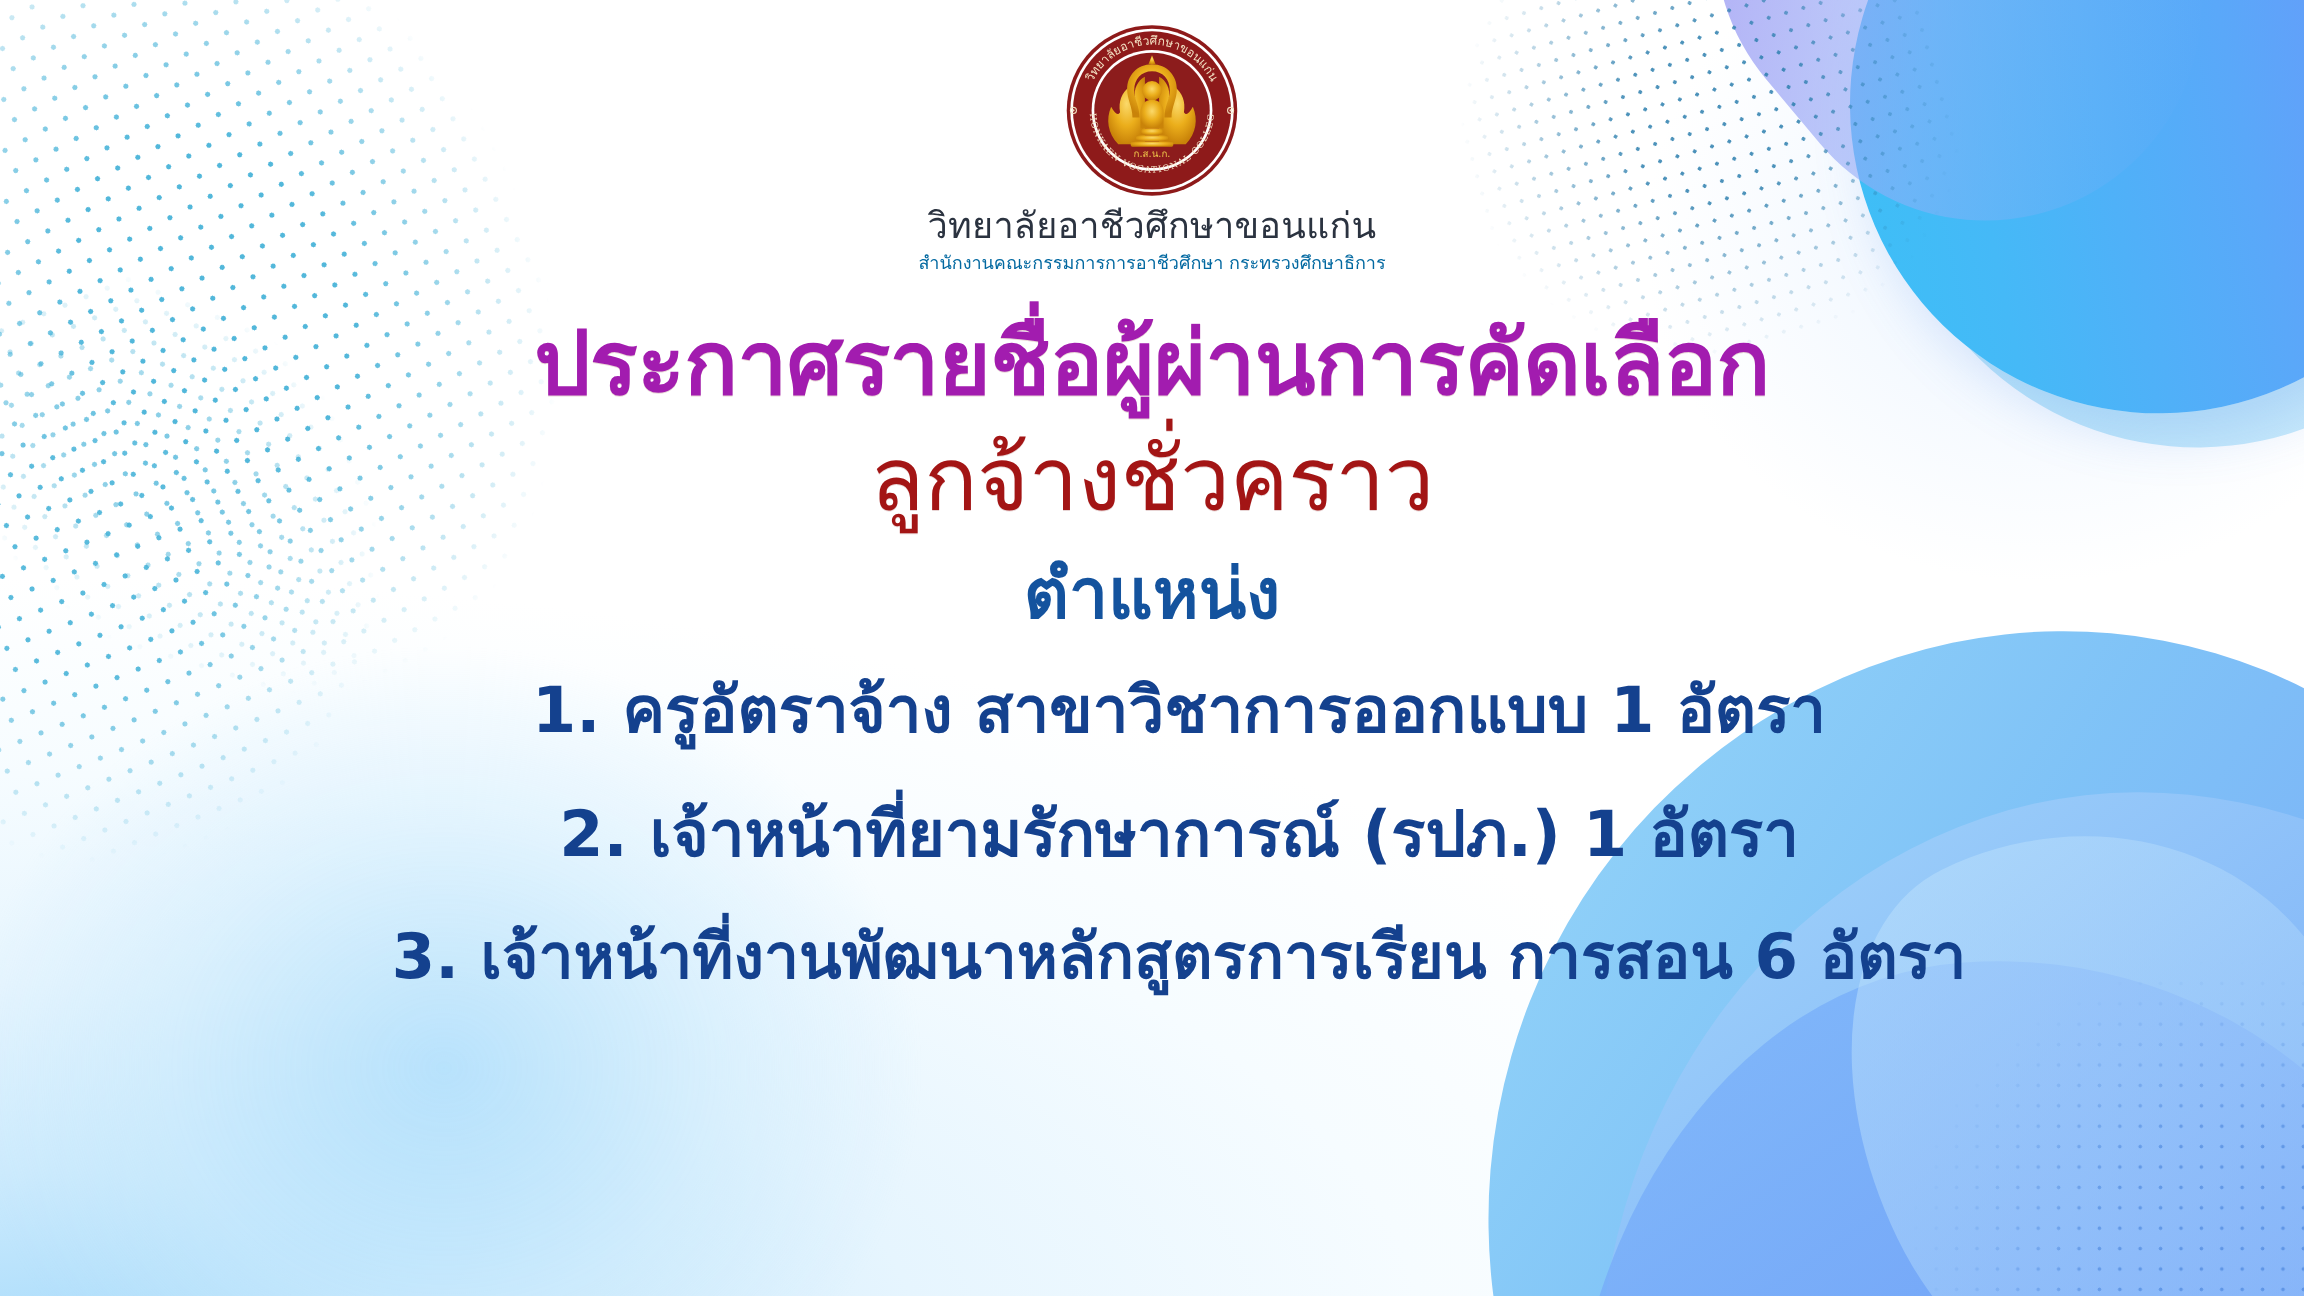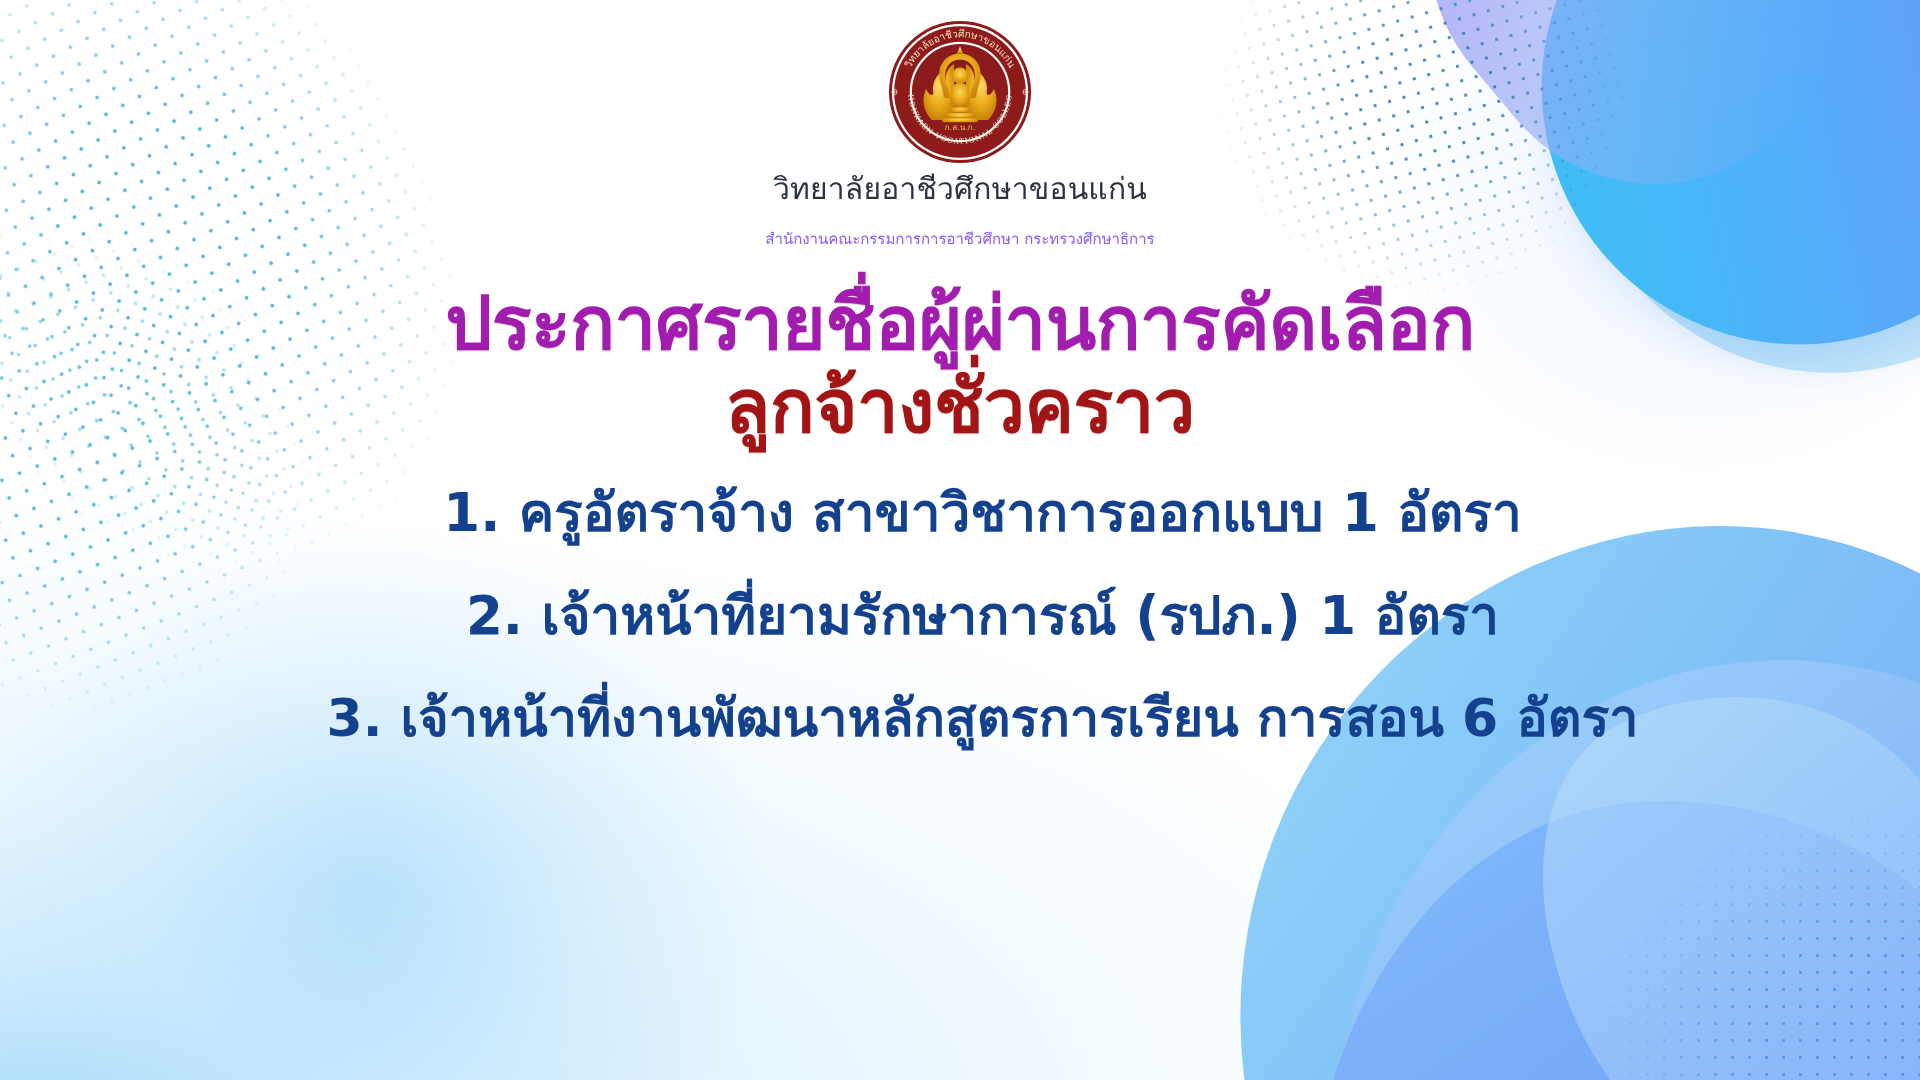--- a/index.html
+++ b/index.html
@@ -199,41 +199,41 @@
 
   .org-name {
     margin-top: 6px;
     font-size: 30px;
     line-height: 1.1;
     color: #2b3340;
     font-weight: 400;
     letter-spacing: 0.2px;
   }
   .org-sub {
-    margin-top: 25px;
+    margin-top: 5px;
     font-size: 15px;
     line-height: 1.2;
-    color: #8b5cf6;
+    color: #0369a1;
     font-weight: 400;
   }
 
   .headline {
     margin-top: 34px;
     font-size: 74px;
     line-height: 1.12;
     font-weight: bold;
     color: #a21caf;
     letter-spacing: -0.5px;
     text-shadow: 0 1px 0 rgba(120,15,15,0.18);
   }
   .headline-2 {
-    margin-top: 0;
+    margin-top: 14px;
     font-size: 74px;
     line-height: 1.12;
-    font-weight: bold;
+    font-weight: normal;
     color: #A31515;
     letter-spacing: -0.5px;
     text-shadow: 0 1px 0 rgba(120,15,15,0.18);
     text-align: center;
   }
 
   .subheading {
     margin-top: 22px;
     font-size: 58px;
     line-height: 1.1;
@@ -337,20 +337,21 @@
     </div>
 
     <div class="org-name">วิทยาลัยอาชีวศึกษาขอนแก่น</div>
 
     <div class="org-sub">สำนักงานคณะกรรมการการอาชีวศึกษา กระทรวงศึกษาธิการ</div>
 
     <div class="headline">ประกาศรายชื่อผู้ผ่านการคัดเลือก</div>
 
     <div class="headline-2">ลูกจ้างชั่วคราว</div>
 
+    <div class="subheading">ตำแหน่ง</div>
 
     <div class="position-list">
       <div class="position-item">1. ครูอัตราจ้าง สาขาวิชาการออกแบบ 1 อัตรา</div>
       <div class="position-item">2. เจ้าหน้าที่ยามรักษาการณ์ (รปภ.) 1 อัตรา</div>
       <div class="position-item wide">3. เจ้าหน้าที่งานพัฒนาหลักสูตรการเรียน การสอน 6 อัตรา</div>
     </div>
 
   </div>
 </div>
 

